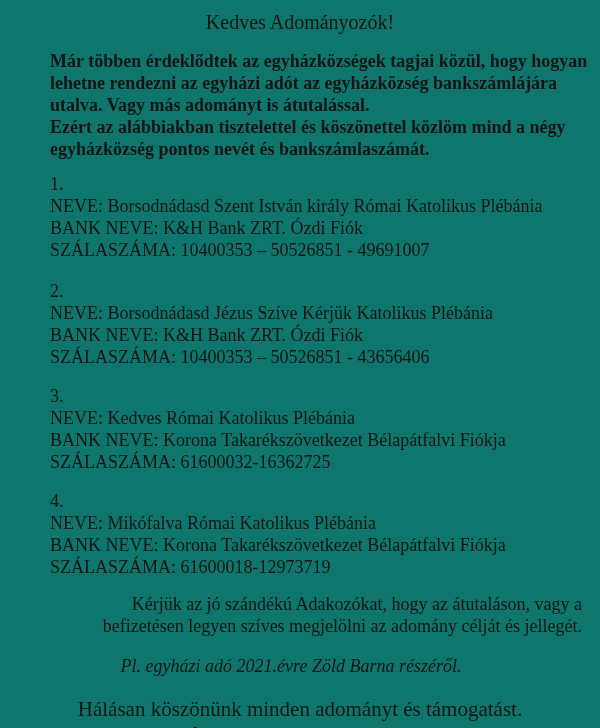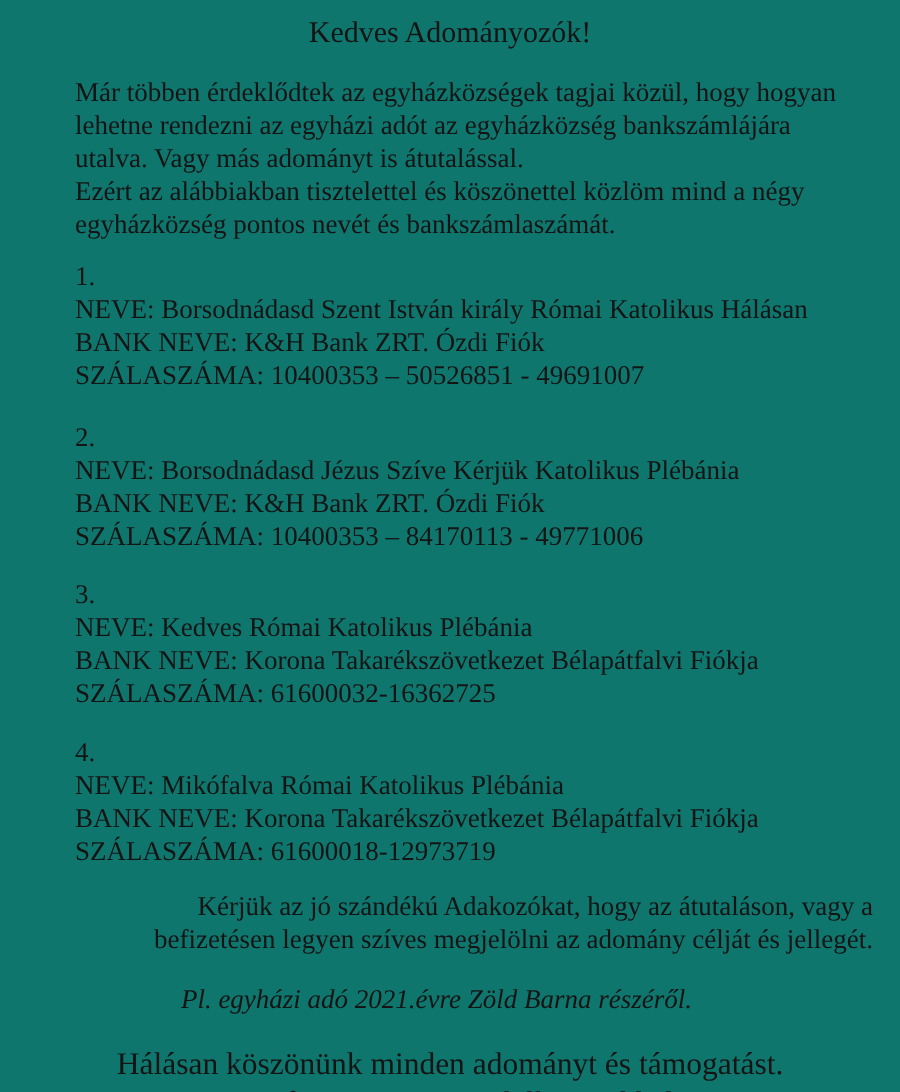--- a/index.html
+++ b/index.html
@@ -29,20 +29,21 @@
   .body-text {
     font-size: 18px;
     line-height: 22px;
     white-space: pre-line;
   }
   .left-block {
     margin: 0 10px 0 50px;
   }
   .intro {
     margin-top: 16px;
+    font-weight: bold;
   }
   .section {
     margin-top: 17px;
   }
   .section.first {
     margin-top: 13px;
   }
   .section.second {
     margin-top: 19px;
   }
@@ -78,30 +79,30 @@
   <h1 class="title">Kedves Adományozók!</h1>
 
   <p class="body-text left-block intro">Már többen érdeklődtek az egyházközségek tagjai közül, hogy hogyan
 lehetne rendezni az egyházi adót az egyházközség bankszámlájára
 utalva. Vagy más adományt is átutalással.
 Ezért az alábbiakban tisztelettel és köszönettel közlöm mind a négy
 egyházközség pontos nevét és bankszámlaszámát.</p>
 
   <div class="section first left-block">
     <div class="section-line">1.</div>
-    <div class="section-line"><span>NEVE:</span> <span>Borsodnádasd Szent István király Római Katolikus Hálásan</span></div>
+    <div class="section-line"><span>NEVE:</span> <span>Borsodnádasd Szent István király Római Katolikus Plébánia</span></div>
     <div class="section-line"><span>BANK NEVE:</span> <span>K&amp;H Bank ZRT. Ózdi Fiók</span></div>
     <div class="section-line"><span>SZÁLASZÁMA:</span> <span>10400353 – 50526851 - 49691007</span></div>
   </div>
 
   <div class="section second left-block">
     <div class="section-line">2.</div>
     <div class="section-line"><span>NEVE:</span> <span>Borsodnádasd Jézus Szíve Kérjük Katolikus Plébánia</span></div>
     <div class="section-line"><span>BANK NEVE:</span> <span>K&amp;H Bank ZRT. Ózdi Fiók</span></div>
-    <div class="section-line"><span>SZÁLASZÁMA:</span> <span>10400353 – 84170113 - 49771006</span></div>
+    <div class="section-line"><span>SZÁLASZÁMA:</span> <span>10400353 – 50526851 - 43656406</span></div>
   </div>
 
   <div class="section left-block">
     <div class="section-line">3.</div>
     <div class="section-line"><span>NEVE:</span> <span>Kedves Római Katolikus Plébánia</span></div>
     <div class="section-line"><span>BANK NEVE:</span> <span>Korona Takarékszövetkezet Bélapátfalvi Fiókja</span></div>
     <div class="section-line"><span>SZÁLASZÁMA:</span> <span>61600032-16362725</span></div>
   </div>
 
   <div class="section left-block">

